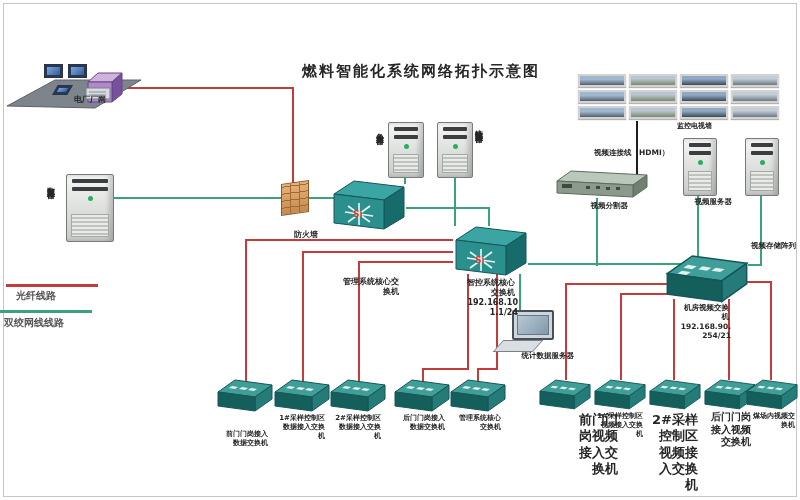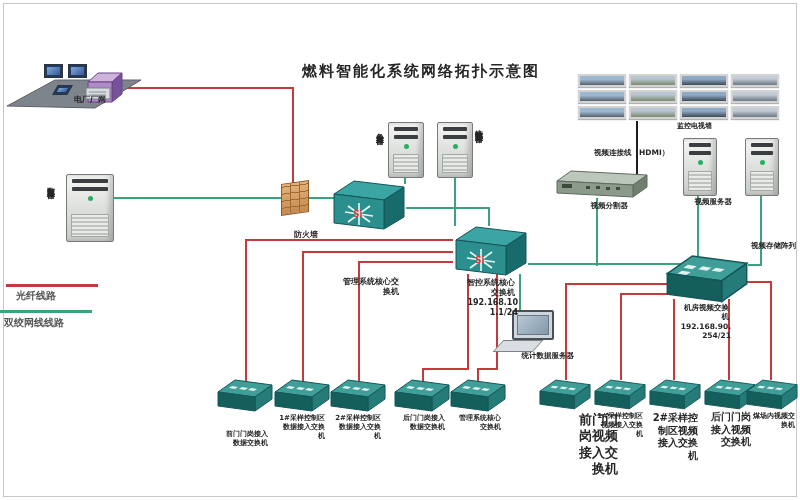--- a/index.html
+++ b/index.html
@@ -319,21 +319,21 @@
   <svg class="dev" style="left:649px;top:378px;" width="52" height="32" viewBox="0 0 56 34">
     <polygon points="1,14 18,2 55,7 38,19" fill="#3f9e98" stroke="#14565a"></polygon>
       <polygon points="38,19 55,7 55,21 38,33" fill="#257b77" stroke="#14565a"></polygon>
       <polygon points="1,14 38,19 38,33 1,28" fill="#145f5c" stroke="#14565a"></polygon>
     <g fill="#dff1ef">
         <polygon points="12,10 15,8 21,9 18,11"></polygon>
         <polygon points="22,11 25,9 31,10 28,12"></polygon>
         <polygon points="31,12 34,10 40,11 37,13"></polygon>
       </g>
   </svg>
-  <div class="lbl ctr" style="left:652px;top:412px;width:46px;font-size:10px;">2#采样控制区视频接入交换机</div>
+  <div class="lbl ctr" style="left:652px;top:412px;width:46px;font-size:13px;">2#采样控制区视频接入交换机</div>
   <svg class="dev" style="left:704px;top:378px;" width="52" height="32" viewBox="0 0 56 34">
     <polygon points="1,14 18,2 55,7 38,19" fill="#3f9e98" stroke="#14565a"></polygon>
       <polygon points="38,19 55,7 55,21 38,33" fill="#257b77" stroke="#14565a"></polygon>
       <polygon points="1,14 38,19 38,33 1,28" fill="#145f5c" stroke="#14565a"></polygon>
     <g fill="#dff1ef">
         <polygon points="12,10 15,8 21,9 18,11"></polygon>
         <polygon points="22,11 25,9 31,10 28,12"></polygon>
         <polygon points="31,12 34,10 40,11 37,13"></polygon>
       </g>
   </svg>

